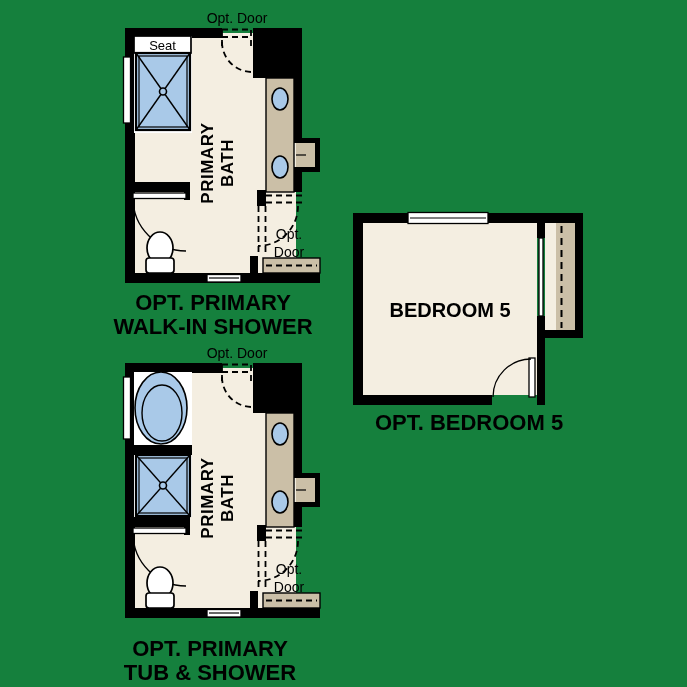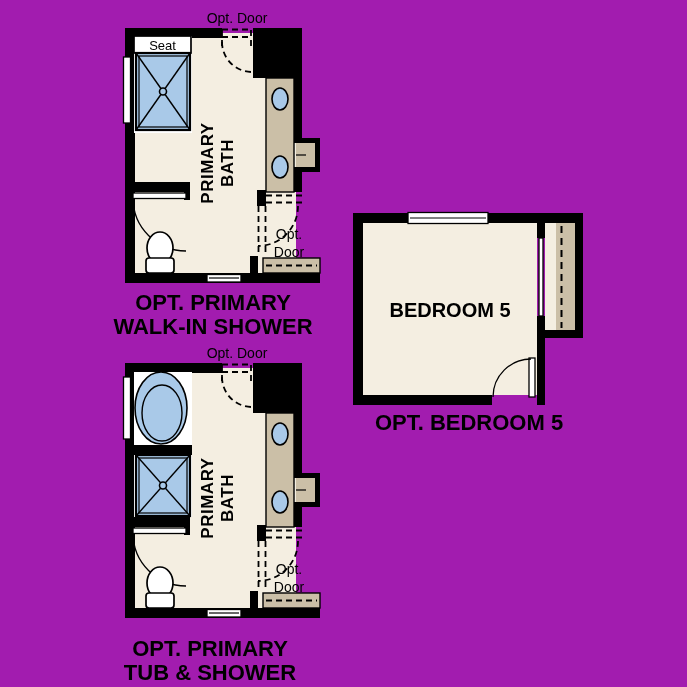--- a/index.html
+++ b/index.html
@@ -1,19 +1,19 @@
 <!DOCTYPE html>
 <html style="--wall: #000000; --floor: #f4eee1; --vanity_tan: #cbbfa7; --fixture_blue: #a9c9e8; --white: #ffffff; --text: #000000;"><head>
 <meta charset="utf-8">
 <style>
   html,body{margin:0;padding:0;background:#ffffff;}
   .canvas{
     position:relative;
     width:687px;height:687px;
-    background:#a21caf;
+    background:#15803d;
     font-family:"Liberation Sans", sans-serif;
     overflow:hidden;
   }
   svg{position:absolute;left:0;top:0;}
   .wall{fill:var(--wall,#000);}
   .floor{fill:var(--floor,#f4eee1);}
   .tan{fill:var(--vanity_tan,#cbbfa7);}
   .tanline{fill:var(--vanity_tan,#cbbfa7);stroke:#000;stroke-width:1.4;}
   .blue{fill:var(--fixture_blue,#a9c9e8);stroke:#000;stroke-width:2.2;}
   .bluethin{fill:var(--fixture_blue,#a9c9e8);stroke:#000;stroke-width:1.6;}

